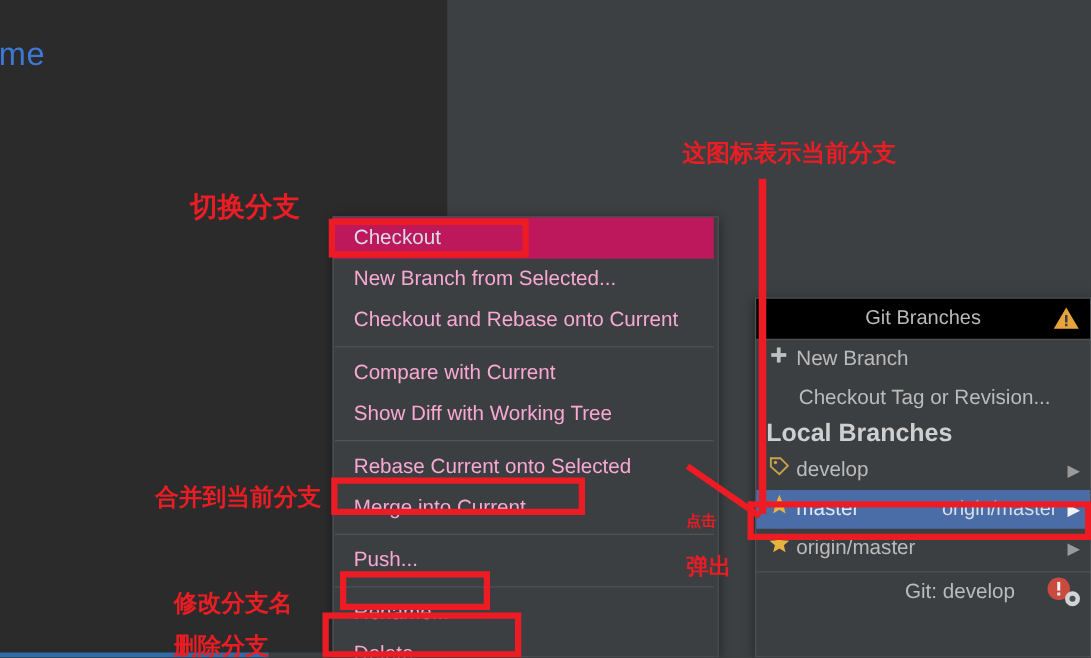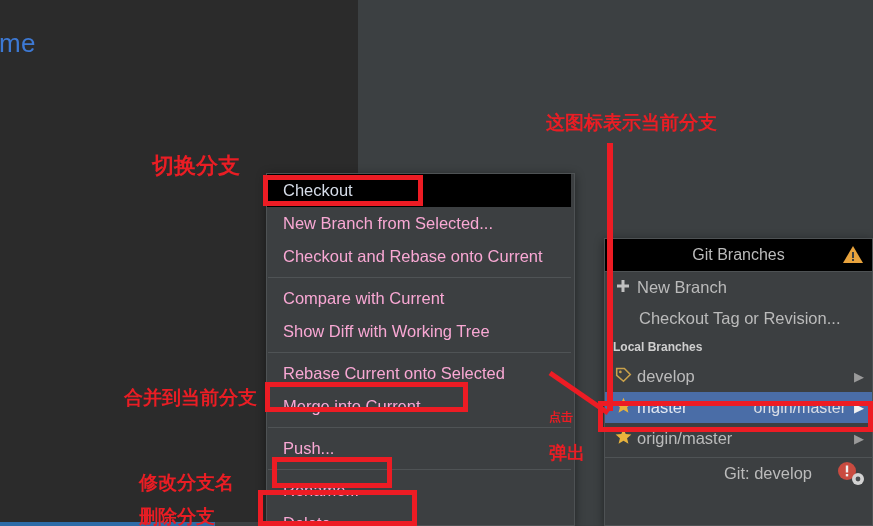--- a/index.html
+++ b/index.html
@@ -38,21 +38,21 @@
   .ctx-menu{
     position:absolute;left:266px;top:173px;width:309px;height:353px;
     background:#3c3f41;border:1px solid #4e5254;box-sizing:border-box;
     box-shadow:0 2px 9px rgba(0,0,0,.45);
   }
   .ctx-item{
     height:33px;line-height:33px;
     color:#f9a8d4;font-size:16.5px;
     padding-left:16px;white-space:nowrap;box-sizing:border-box;
   }
-  .ctx-item.sel{background:#000000;color:#d6dde9;}
+  .ctx-item.sel{background:#be185d;color:#d6dde9;}
   .ctx-sep{height:1px;background:#4f5355;margin:4px 1px;}
 
   
   .ctx-scroll{
     position:absolute;right:0;top:0;width:3px;height:100%;background:#3c3f41;
   }
 
   
   .git-popup{
     position:absolute;left:604px;top:238px;width:269px;height:288px;
@@ -67,21 +67,21 @@
   .git-title .warn{
     position:absolute;right:8px;top:5px;width:22px;height:21px;
   }
   .git-row{
     height:31px;line-height:31px;color:#bbbbbb;font-size:16.5px;
     padding-left:10px;white-space:nowrap;position:relative;box-sizing:border-box;
   }
   .git-row .ico{display:inline-block;width:22px;vertical-align:middle;text-align:left;}
   .git-row.indent{padding-left:34px;}
   .git-head{
-    height:27px;line-height:27px;color:#cfcfcf;font-size:12px;font-weight:bold;
+    height:27px;line-height:27px;color:#cfcfcf;font-size:20px;font-weight:bold;
     padding-left:8px;white-space:nowrap;
   }
   .git-row.sel{background:#4a6da7;color:#e2e8f2;}
   .git-row .tracked{
     position:absolute;right:26px;top:0;color:#d8dde6;font-size:16px;
   }
   .git-row .arrow{
     position:absolute;right:8px;top:0;color:#9a9a9a;font-size:13px;
   }
   .git-row.sel .arrow{color:#f2f2f2;}

